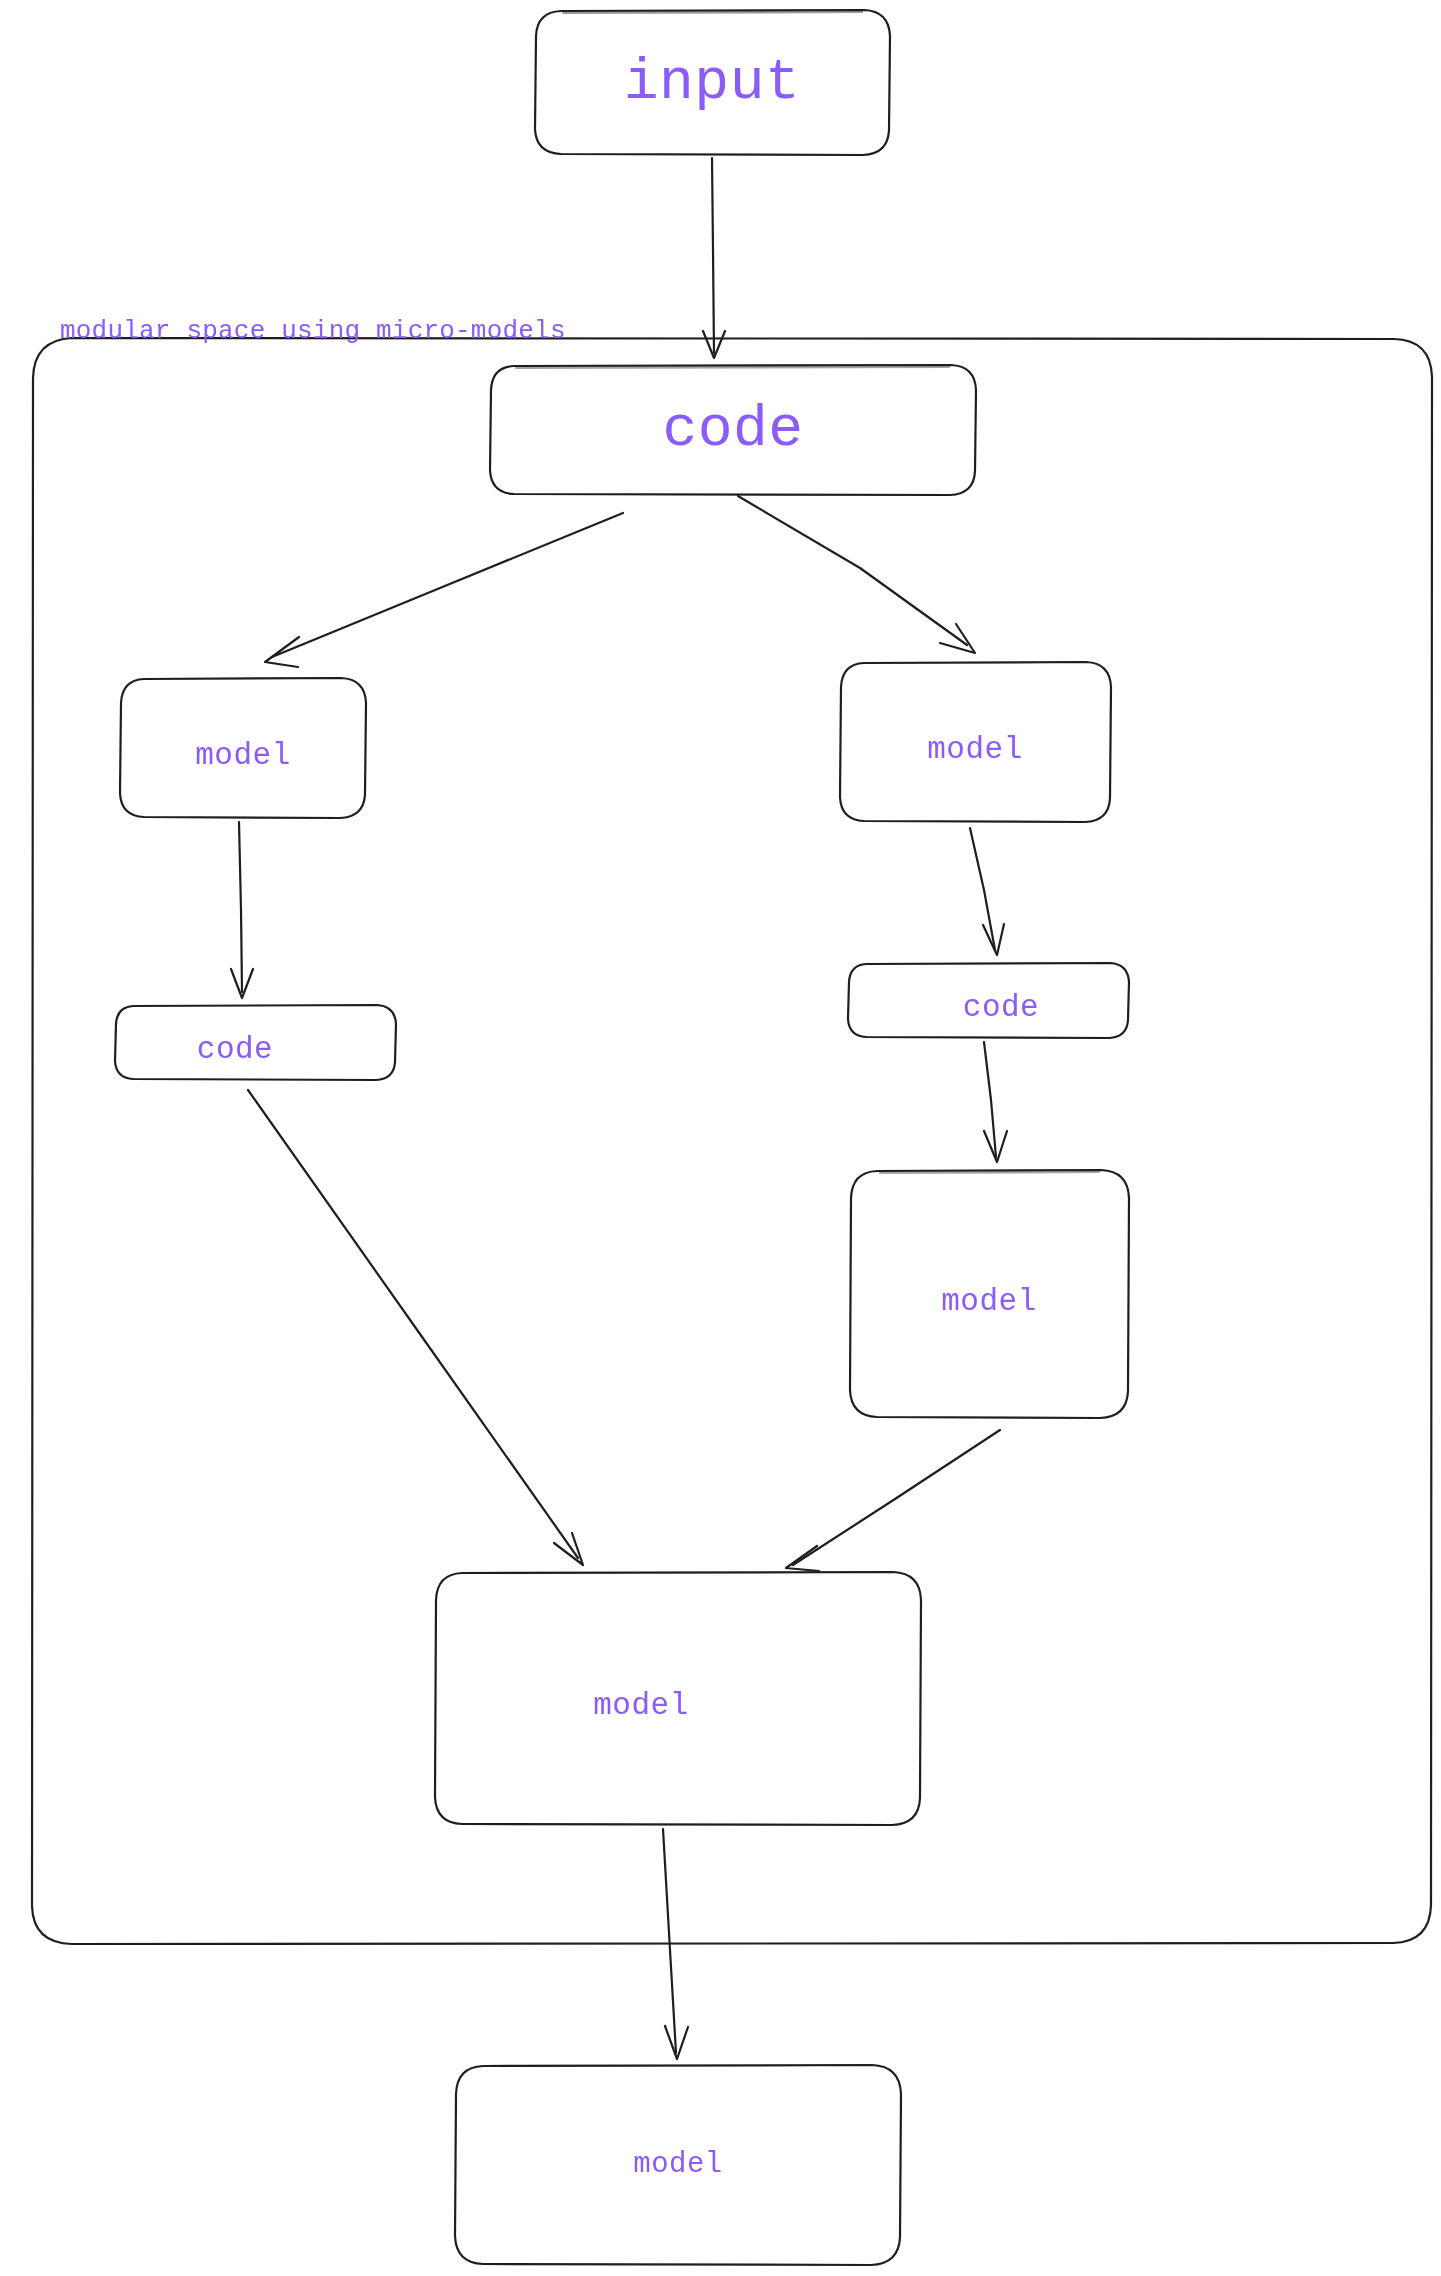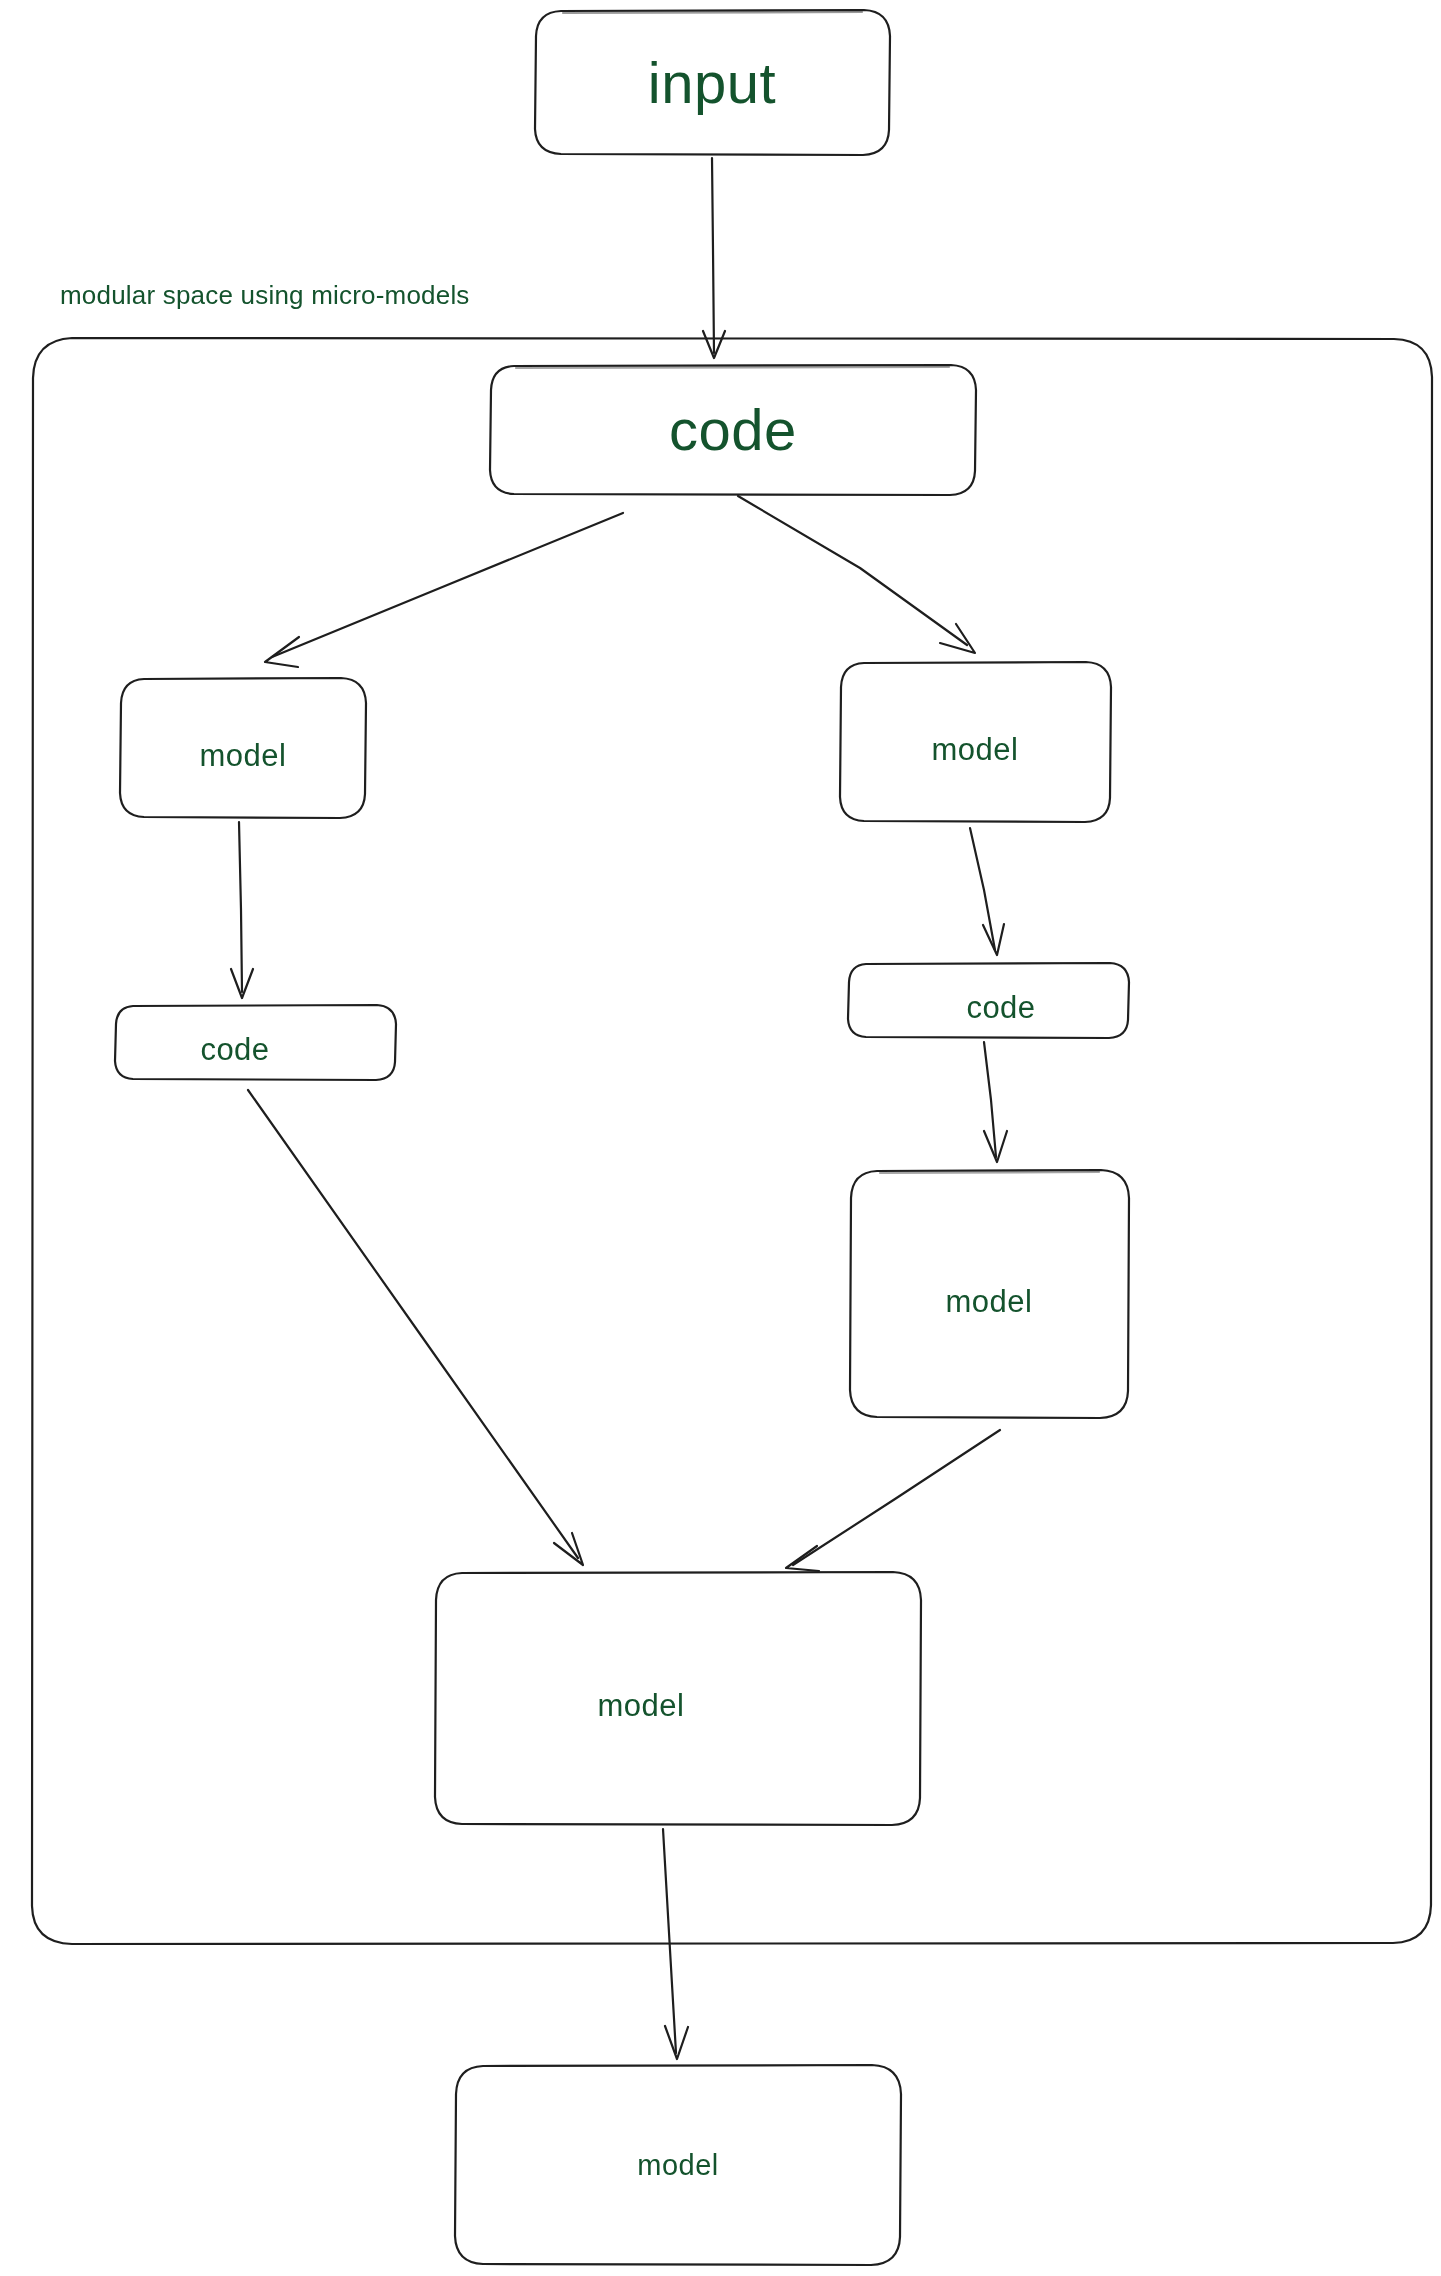--- a/index.html
+++ b/index.html
@@ -21,33 +21,34 @@
   #sketch {
     position: absolute;
     left: 0;
     top: 0;
     width: 1441px;
     height: 2276px;
   }
   .node-label,
   .group-label {
     position: absolute;
-    font-family: Liberation Sans, sans-serif;
-    color: #14532d;
+    font-family: Liberation Mono, monospace;
+    color: #8b5cf6;
     white-space: nowrap;
     text-align: center;
     line-height: 1.05;
     letter-spacing: 0.5px;
     transform: translate(-50%, -50%);
     pointer-events: none;
   }
   .group-label {
     transform: none;
     font-size: 26px;
     letter-spacing: 0.2px;
+    margin-top: 36px;
   }
   .sz-lg  { font-size: 58px; }
   .sz-md  { font-size: 31px; margin-top: 8px; }
   .sz-sm  { font-size: 29px; }
   .hit {
     position: absolute;
     background: transparent;
   }
 </style>
 </head>

